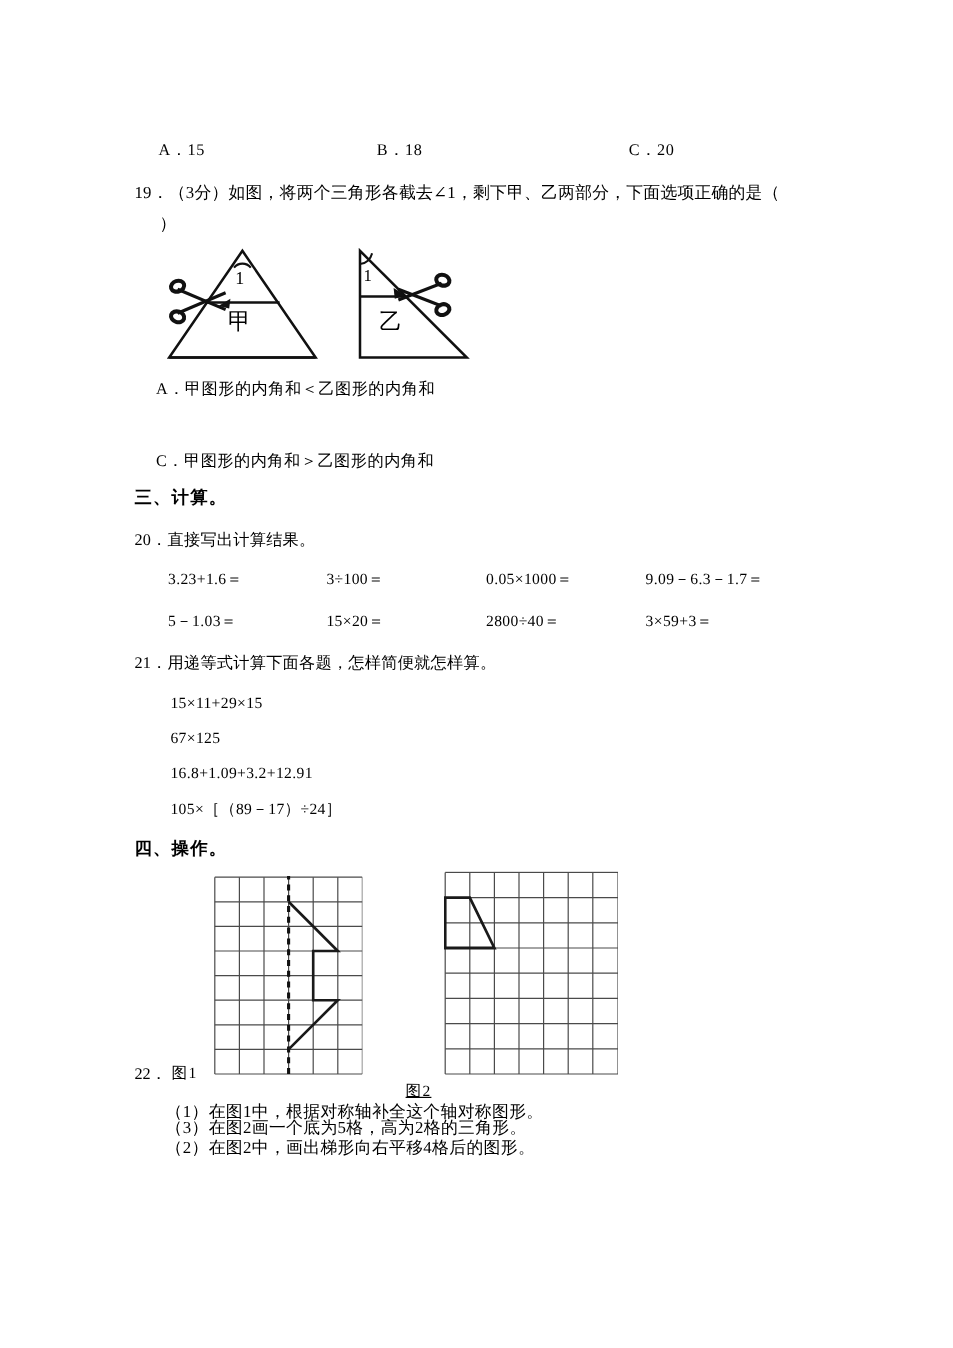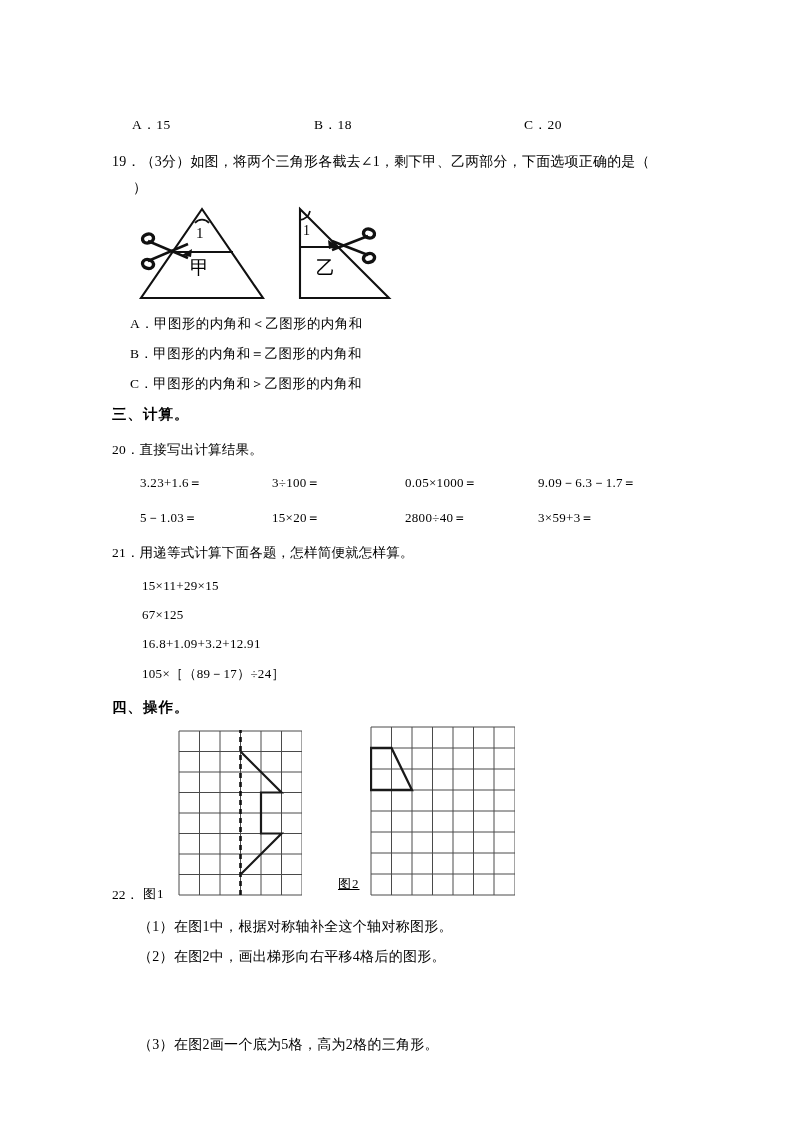--- a/index.html
+++ b/index.html
@@ -142,21 +142,20 @@
       </g>
     </svg>
 
     <span class="abs" style="left:66px; top:30px; font-size:15px; font-family:'Liberation Serif',serif;">1</span>
     <span class="abs" style="left:60px; top:60px; font-size:19px; font-family:'DejaVu Sans',sans-serif;">甲</span>
     <span class="abs" style="left:173px; top:28px; font-size:14px; font-family:'Liberation Serif',serif;">1</span>
     <span class="abs" style="left:186px; top:60px; font-size:19px; font-family:'DejaVu Sans',sans-serif;">乙</span>
   </div>
 
   <div class="choice" style="top:315px;">A．甲图形的内角和＜乙图形的内角和</div>
-  <div class="choice" style="top:345px;">B．甲图形的内角和＝乙图形的内角和</div>
   <div class="choice" style="top:375px;">C．甲图形的内角和＞乙图形的内角和</div>
 
   <div class="sec-head" style="left:112px; top:405px;">三、计算。</div>
 
   <div class="qline" style="left:112px; top:440px; font-size:13.5px;">20．直接写出计算结果。</div>
 
   <div class="calc-cell" style="left:140px; top:474px;">3.23+1.6＝</div>
   <div class="calc-cell" style="left:272px; top:474px;">3÷100＝</div>
   <div class="calc-cell" style="left:405px; top:474px;">0.05×1000＝</div>
   <div class="calc-cell" style="left:538px; top:474px;">9.09－6.3－1.7＝</div>
@@ -224,21 +223,21 @@
         <line x1="62.5" y1="1" x2="62.5" y2="169"></line>
         <line x1="83" y1="1" x2="83" y2="169"></line>
         <line x1="103.5" y1="1" x2="103.5" y2="169"></line>
         <line x1="124" y1="1" x2="124" y2="169"></line>
         <line x1="145" y1="1" x2="145" y2="169"></line>
       </g>
 
       <polygon points="1,22 21.5,22 42,64 1,64" fill="none" stroke="#1a1a1a" stroke-width="2.3"></polygon>
     </svg>
   </div>
-  <div class="fig-label" style="left:338px; top:875px;text-decoration:underline;">图2</div>
+  <div class="fig-label" style="left:338px; top:900px;text-decoration:underline;">图2</div>
 
   <div class="qnum22">22．</div>
 
   <div class="sub-q" style="top:918px;">（1）在图1中，根据对称轴补全这个轴对称图形。</div>
   <div class="sub-q" style="top:948px;">（2）在图2中，画出梯形向右平移4格后的图形。</div>
-  <div class="sub-q" style="top:1036px;text-align:right;">（3）在图2画一个底为5格，高为2格的三角形。</div>
+  <div class="sub-q" style="top:931px;text-align:right;">（3）在图2画一个底为5格，高为2格的三角形。</div>
 
 </div>
 
 </body></html>

